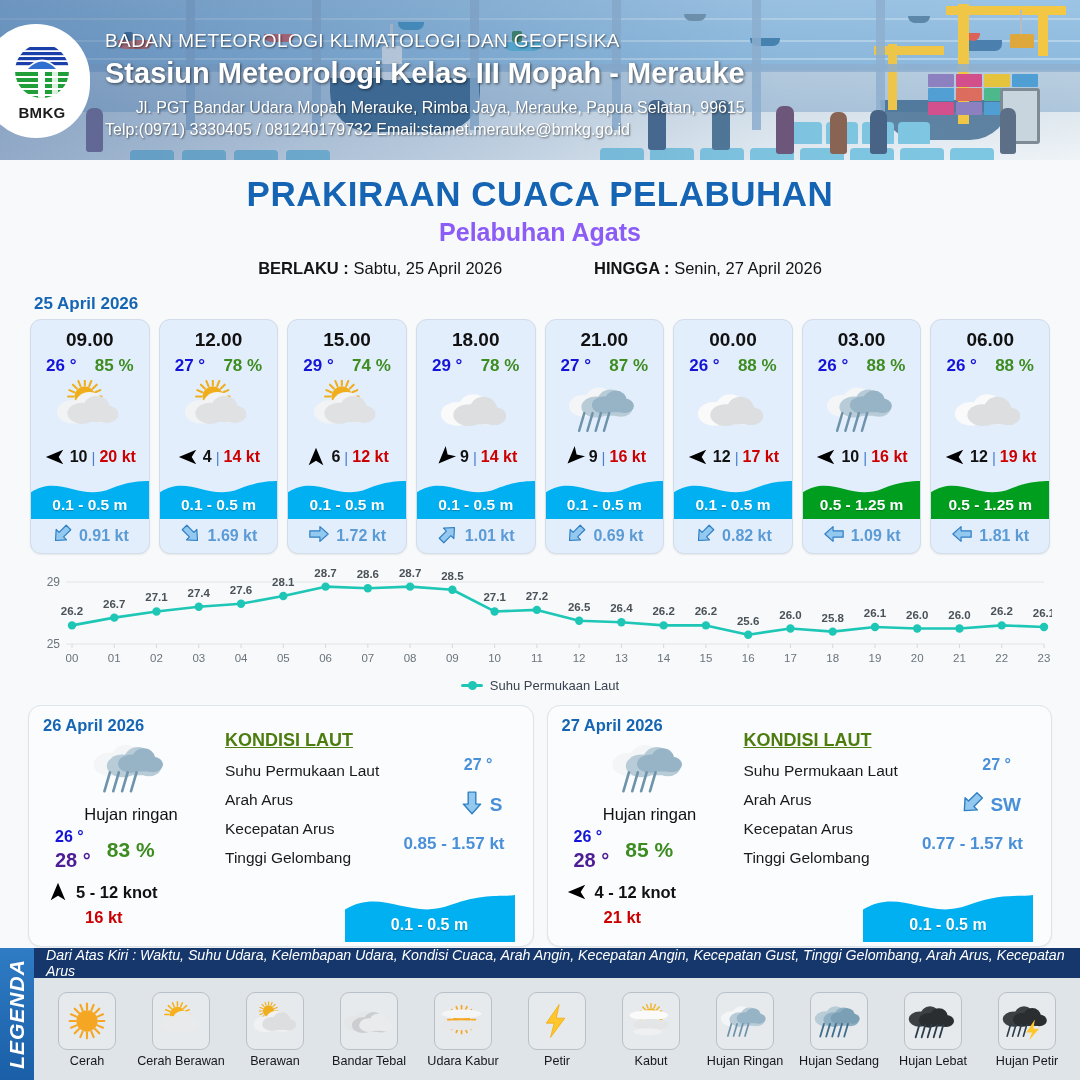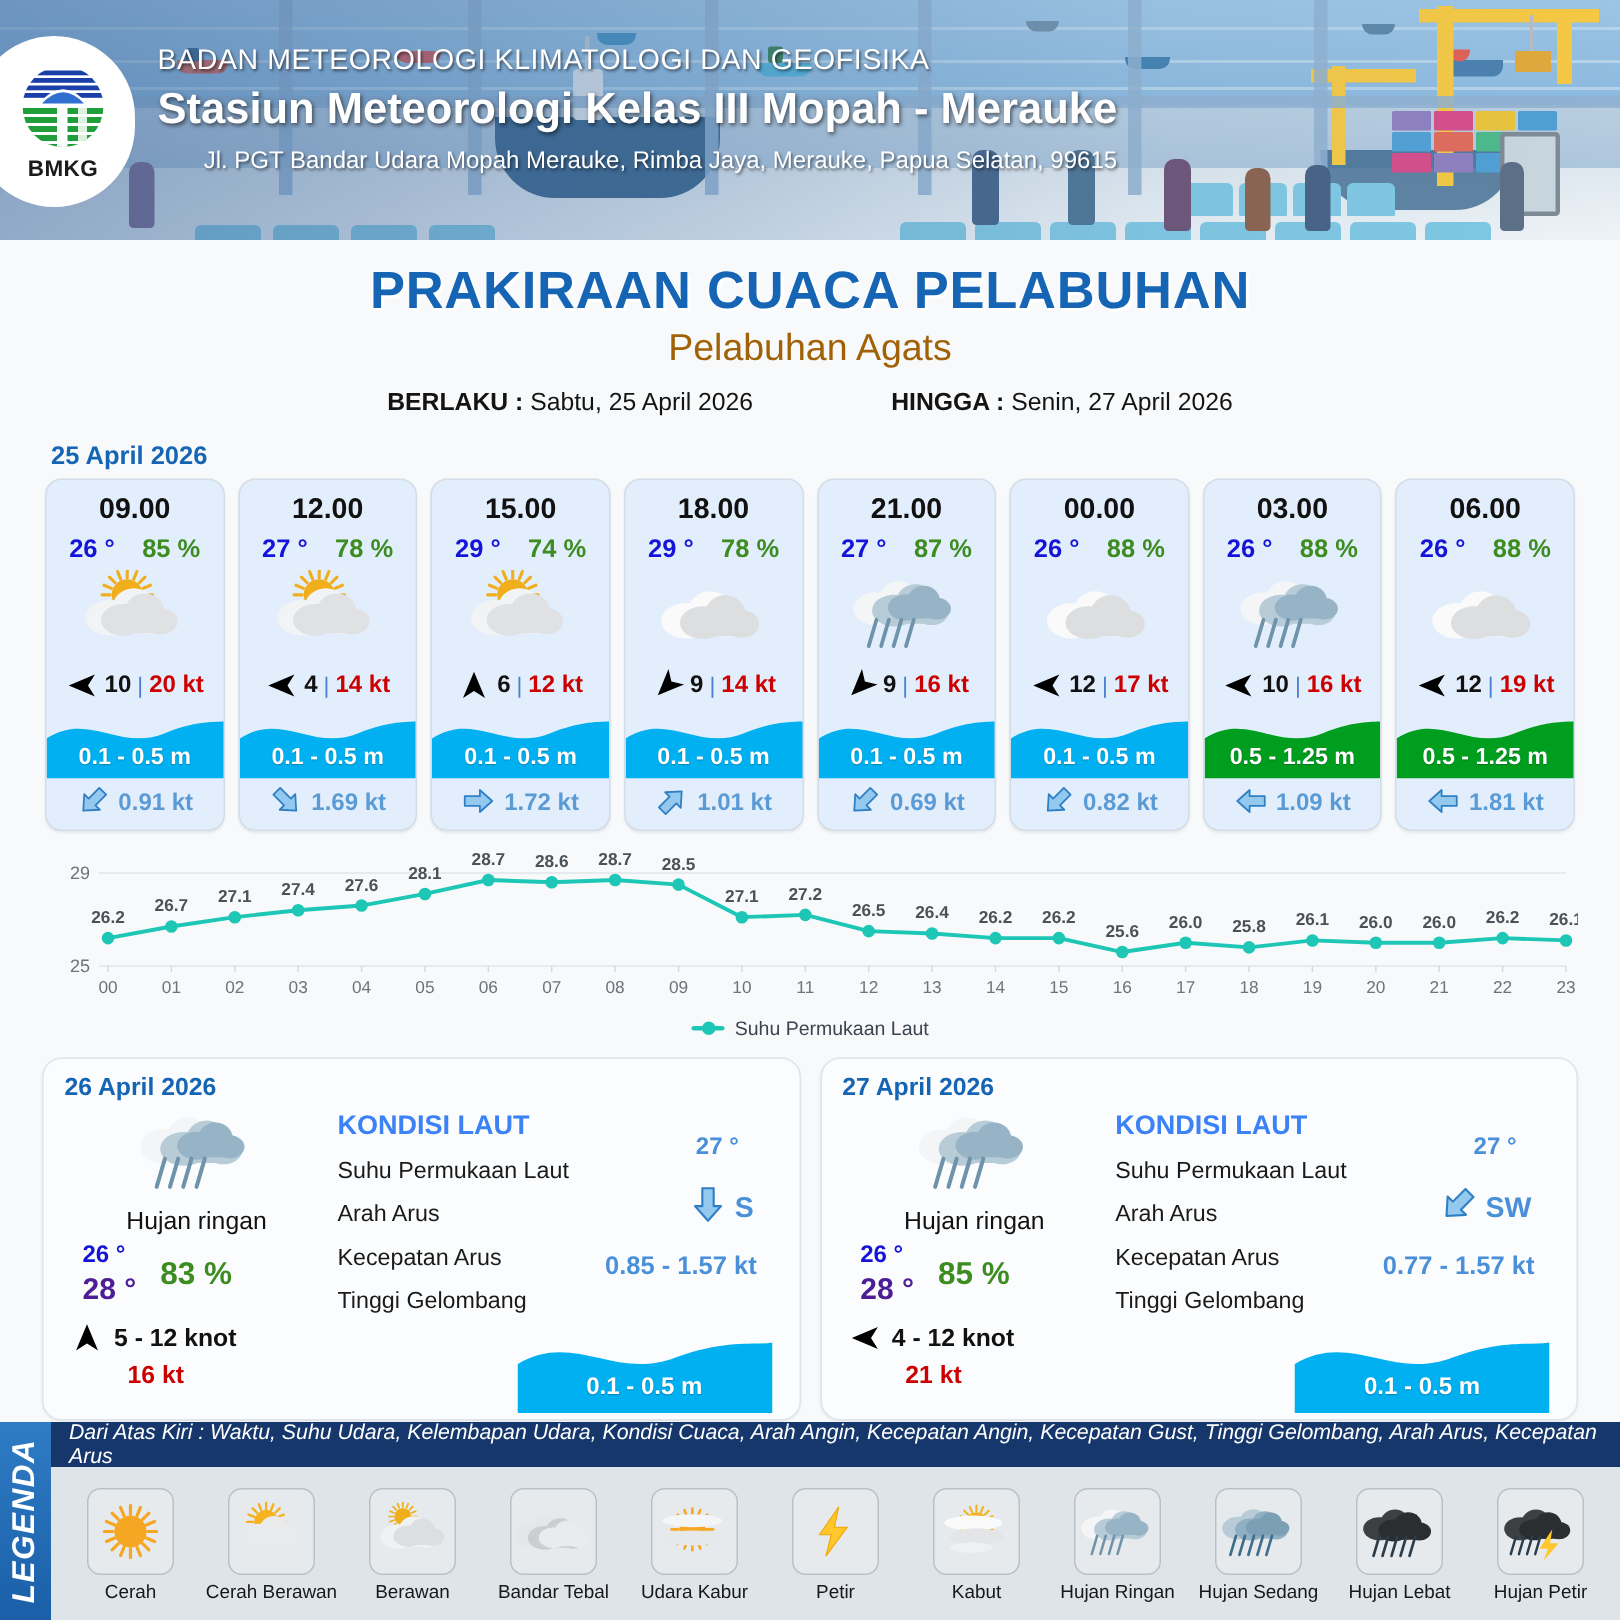--- a/index.html
+++ b/index.html
@@ -70,21 +70,21 @@
   }
   .hdr-l3 { font-size:16px; margin-top:9px; text-shadow:1px 1px 2px rgba(0,0,0,.55);text-align:right; }
   .hdr-l4 { font-size:16px; margin-top:4px; text-shadow:1px 1px 2px rgba(0,0,0,.55); }
 
   
   .title-block { text-align:center; padding-top:14px; }
   .title-main {
     font-size:35px; font-weight:bold; color:#1565b4; letter-spacing:.5px;
     text-shadow:2px 2px 0 rgba(255,255,255,.9);
   }
-  .title-sub { font-size:25px; font-weight:normal; color:#a16207; margin-top:4px; }
+  .title-sub { font-size:25px; font-weight:bold; color:#8b5cf6; margin-top:4px; }
   .valid-row {
     margin-top:12px; display:flex; justify-content:center; gap:92px;
     font-size:16.5px; color:#141414;
   }
   .valid-lbl { font-weight:bold; }
 
   
   .date-label {
     margin:16px 0 5px 34px; font-size:17px; font-weight:bold; color:#1565b4;
   }
@@ -142,21 +142,21 @@
   .d-temps { display:flex; align-items:center; gap:16px; margin-top:4px; padding-left:12px; }
   .d-tcol { display:flex; flex-direction:column; }
   .d-tmin { font-size:16px; font-weight:bold; color:#1414d8; }
   .d-tmax { font-size:20px; font-weight:bold; color:#4c1d95; margin-top:3px; }
   .d-hum  { font-size:21px; font-weight:bold; color:#3d8c21; }
   .d-wind { display:flex; align-items:center; gap:7px; margin-top:9px; padding-left:4px; }
   .d-wtxt { font-size:16.5px; font-weight:bold; color:#111; }
   .d-gust { font-size:16.5px; font-weight:bold; color:#cc0000; margin-top:5px; padding-left:42px; }
 
   .d-right { flex:1; position:relative; padding-left:6px; }
-  .d-sea-title { font-size:18px; font-weight:bold; color:#3b82f6; margin-top:24px; }
+  .d-sea-title { font-size:18px; font-weight:bold; color:#4d7c0f; margin-top:14px;text-decoration:underline; }
   .d-kv { font-size:15.5px; color:#1a1a1a; margin-top:11px; }
   .d-val { font-size:16px; font-weight:bold; color:#4a90d9; }
   .d-sst { position:absolute; right:28px; top:40px; }
   .d-arus-dir { position:absolute; right:18px; top:74px; display:flex; align-items:center; gap:5px;}
   .d-arus-lbl { font-size:19px; font-weight:bold; color:#4a90d9; }
   .d-arus-spd { position:absolute; right:16px; top:118px; font-size:17px; font-weight:bold; color:#4a90d9; }
   .d-wave-box { position:absolute; right:6px; bottom:4px; width:170px; height:56px; }
   .d-wave-box span {
     position:absolute; left:0; right:0; bottom:8px; text-align:center;
     font-size:16px; font-weight:bold; color:#fff; text-shadow:0 1px 1px rgba(0,0,0,.25);
@@ -304,20 +304,21 @@
         </g>
       </svg>
     </div>
     <div class="logo-txt">BMKG</div>
   </div>
 
   <div class="hdr-text">
     <div class="hdr-l1">BADAN METEOROLOGI KLIMATOLOGI DAN GEOFISIKA</div>
     <div class="hdr-l2">Stasiun Meteorologi Kelas III Mopah - Merauke</div>
     <div class="hdr-l3">Jl. PGT Bandar Udara Mopah Merauke, Rimba Jaya, Merauke, Papua Selatan, 99615</div>
+    <div class="hdr-l4">Telp:(0971) 3330405 / 081240179732  Email:stamet.merauke@bmkg.go.id</div>
   </div>
 </div>
 
 <div class="title-block">
   <div class="title-main">PRAKIRAAN CUACA PELABUHAN</div>
   <div class="title-sub">Pelabuhan Agats</div>
   <div class="valid-row">
     <div>
       <span class="valid-lbl">BERLAKU :</span>
       <span>Sabtu, 25 April 2026</span>

